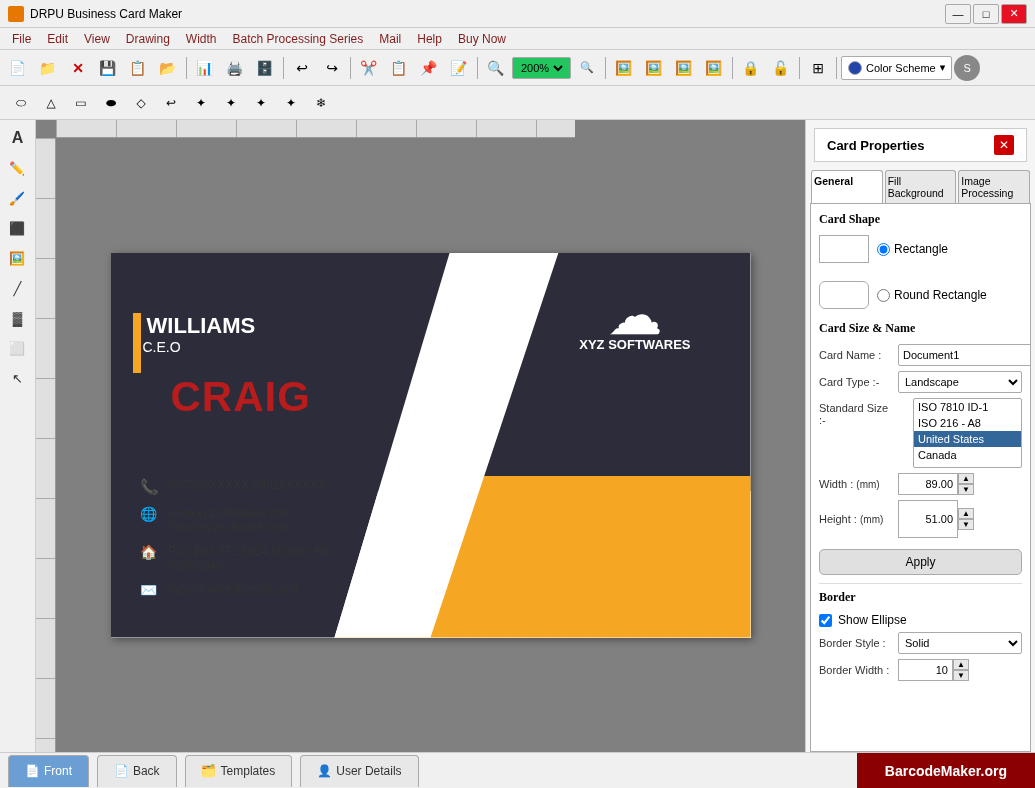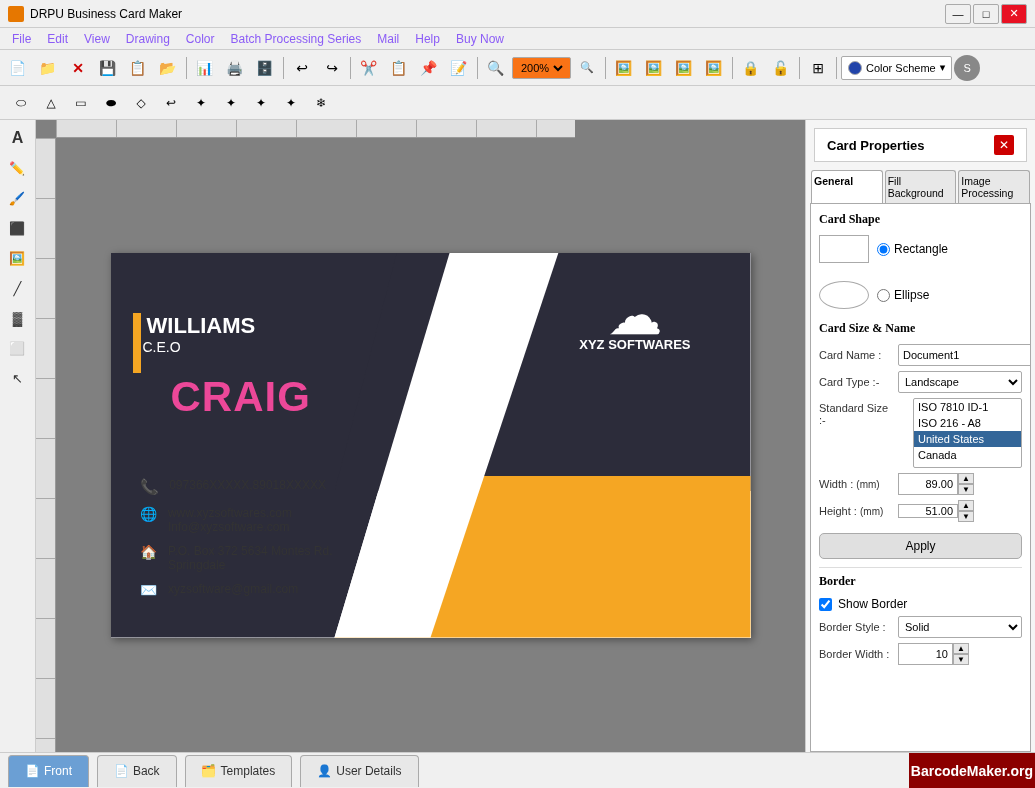--- a/index.html
+++ b/index.html
@@ -7,27 +7,27 @@
 
     
     .title-bar { background: #f0f0f0; height: 28px; display: flex; align-items: center; padding: 0 8px; border-bottom: 1px solid #ccc; }
     .title-bar .icon { width: 16px; height: 16px; margin-right: 6px; background: #e67700; border-radius: 2px; }
     .title-bar .win-controls { margin-left: auto; display: flex; gap: 2px; }
     .win-btn { width: 26px; height: 20px; display: flex; align-items: center; justify-content: center; cursor: pointer; font-size: 11px; background: #f0f0f0; border: 1px solid #aaa; border-radius: 2px; }
     .win-btn.close { background: #e81123; color: white; }
 
     
     .menu-bar { height: 22px; background: #f0f0f0; display: flex; align-items: center; border-bottom: 1px solid #ccc; padding: 0 4px; }
-    .menu-item { padding: 2px 8px; cursor: pointer; font-size: 12px; color: #8b5cf6; border-radius: 2px; }
+    .menu-item { padding: 2px 8px; cursor: pointer; font-size: 12px; color: #7f1d1d; border-radius: 2px; }
 
     
     .toolbar { height: 36px; background: #f0f0f0; border-bottom: 1px solid #ccc; display: flex; align-items: center; padding: 0 4px; gap: 2px; }
     .tb-btn { width: 28px; height: 28px; display: flex; align-items: center; justify-content: center; cursor: pointer; border: 1px solid transparent; border-radius: 2px; background: transparent; font-size: 14px; }
     .tb-sep { width: 1px; height: 22px; background: #aaa; margin: 0 2px; }
-    .zoom-box { display: flex; align-items: center; border: 1px solid #aaa; background: #f97316; height: 22px; padding: 0 4px; border-radius: 2px; }
+    .zoom-box { display: flex; align-items: center; border: 1px solid #aaa; background: #22c55e; height: 22px; padding: 0 4px; border-radius: 2px; }
     .zoom-box select { border: none; outline: none; font-size: 11px; background: transparent; }
 
     
     .shapes-bar { height: 34px; background: #f0f0f0; border-bottom: 1px solid #ccc; display: flex; align-items: center; padding: 0 8px; gap: 4px; }
     .shape-btn { width: 26px; height: 26px; display: flex; align-items: center; justify-content: center; cursor: pointer; border: 1px solid transparent; border-radius: 2px; }
 
     
     .main-area { display: flex; height: calc(788px - 28px - 22px - 36px - 34px - 36px); }
 
     
@@ -84,21 +84,21 @@
 
     .spinner-input { display: flex; align-items: center; }
     .spinner-input input { width: 55px; height: 22px; border: 1px solid #aaa; padding: 0 4px; font-size: 11px; text-align: right; }
     .spinner-btns { display: flex; flex-direction: column; }
     .spin-btn { width: 16px; height: 11px; border: 1px solid #aaa; background: #e8e8e8; cursor: pointer; display: flex; align-items: center; justify-content: center; font-size: 8px; }
 
     
     .bottom-bar { height: 36px; background: #f0f0f0; border-top: 1px solid #ccc; display: flex; align-items: center; padding: 0; }
     .bottom-tab { display: flex; align-items: center; gap: 4px; padding: 4px 16px; cursor: pointer; border: 1px solid #aaa; border-bottom: none; background: #6b9fd4; color: white; height: 32px; margin-left: 8px; border-radius: 4px 4px 0 0; font-size: 12px; }
     .bottom-tab.inactive { background: #e8e8e8; color: #333; border-color: #aaa; }
-    .bottom-brand { margin-left: auto; background: #8b0000; color: white; padding: 4px 2px; font-size: 14px; font-weight: bold; height: 100%; display: flex; align-items: center; }
+    .bottom-brand { margin-left: auto; background: #8b0000; color: white; padding: 4px 28px; font-size: 14px; font-weight: bold; height: 100%; display: flex; align-items: center; }
     .bottom-brand span { color: #ff6600; }
 
     .color-scheme-btn { display: flex; align-items: center; border: 1px solid #aaa; background: white; height: 24px; padding: 0 6px; cursor: pointer; font-size: 11px; gap: 4px; border-radius: 2px; }
     .color-circle { width: 14px; height: 14px; border-radius: 50%; background: #2244aa; border: 1px solid #aaa; }
   </style>
 </head>
 <body>
 
 <div class="title-bar">
   <div class="icon"></div>
@@ -108,21 +108,21 @@
     <div class="win-btn">□</div>
     <div class="win-btn close">✕</div>
   </div>
 </div>
 
 <div class="menu-bar">
   <span class="menu-item">File</span>
   <span class="menu-item">Edit</span>
   <span class="menu-item">View</span>
   <span class="menu-item">Drawing</span>
-  <span class="menu-item">Color</span>
+  <span class="menu-item">Width</span>
   <span class="menu-item">Batch Processing Series</span>
   <span class="menu-item">Mail</span>
   <span class="menu-item">Help</span>
   <span class="menu-item">Buy Now</span>
 </div>
 
 <div class="toolbar">
   <div class="tb-btn">📄</div>
   <div class="tb-btn">📁</div>
   <div class="tb-btn" style="color:#cc0000; font-weight:bold;">✕</div>
@@ -216,21 +216,21 @@
         <div style="position:absolute; top:0; right:0; width:65%; height:62%; background:#2c2c3a; clip-path:polygon(15% 0, 100% 0, 100% 100%, 0 100%); z-index:1;"></div>
 
         <div style="position:absolute; bottom:0; right:0; width:65%; height:42%; background:#f5a623; clip-path:polygon(35% 0, 100% 0, 100% 100%, 0 100%); z-index:1;"></div>
 
         <div style="position:absolute; top:0; left:0; width:100%; height:100%; background:white; clip-path:polygon(53% 0, 70% 0, 50% 100%, 35% 100%); z-index:2;"></div>
 
         <div class="orange-bar"></div>
 
         <div class="card-name" style="z-index:10;">
           <div>
-            <span class="card-name .first" style="font-size:42px; font-weight:bold; color:#ec4899; letter-spacing:1px;">CRAIG</span>
+            <span class="card-name .first" style="font-size:42px; font-weight:bold; color:#b91c1c; letter-spacing:1px;">CRAIG</span>
             <span style="font-size:22px; font-weight:bold; color:white; margin-left:6px;">WILLIAMS</span>
           </div>
           <div style="font-size:14px; color:white; margin-left:2px;">C.E.O</div>
         </div>
 
         <div class="card-contact" style="z-index:10;">
           <div class="contact-item">
             <span style="font-size:15px;">📞</span>
             <span>097366XXXXX,89018XXXXX</span>
           </div>
@@ -278,28 +278,28 @@
       <div class="card-shapes">
 
         <div class="shape-row">
           <div class="shape-preview" style="background:white;"></div>
           <label class="radio-group">
             <input type="radio" name="card-shape" checked="" style="">
             <span>Rectangle</span>
           </label>
         </div>
 
-
         <div class="shape-row">
-          <div class="shape-preview ellipse" style="background:white;"></div>
+          <div class="shape-preview round" style="background:white;"></div>
           <label class="radio-group">
             <input type="radio" name="card-shape" style="">
-            <span>Ellipse</span>
+            <span>Round Rectangle</span>
           </label>
         </div>
+
       </div>
 
       <div class="section-title">Card Size &amp; Name</div>
       <div class="form-section">
         <div class="form-row">
           <span class="form-label">Card Name :</span>
           <input class="form-input" type="text" value="Document1" style="">
         </div>
         <div class="form-row">
           <span class="form-label">Card Type :-</span>
@@ -323,35 +323,35 @@
             <input type="text" value="89.00" style="width: 60px; height: 22px; border: 1px solid rgb(170, 170, 170); padding: 0px 4px; font-size: 11px; text-align: right;">
             <div class="spinner-btns">
               <div class="spin-btn">▲</div>
               <div class="spin-btn">▼</div>
             </div>
           </div>
         </div>
         <div class="form-row">
           <span class="form-label">Height : <span style="font-size:10px;">(mm)</span></span>
           <div class="spinner-input">
-            <input type="text" value="51.00" style="width: 60px; height: 14px; border: 1px solid rgb(170, 170, 170); padding: 0px 4px; font-size: 11px; text-align: right;">
+            <input type="text" value="51.00" style="width: 60px; height: 38px; border: 1px solid rgb(170, 170, 170); padding: 0px 4px; font-size: 11px; text-align: right;">
             <div class="spinner-btns">
               <div class="spin-btn">▲</div>
               <div class="spin-btn">▼</div>
             </div>
           </div>
         </div>
         <button class="apply-btn">Apply</button>
       </div>
 
       <div class="border-section">
         <div class="section-title">Border</div>
         <div class="checkbox-row">
           <input type="checkbox" checked="" style="">
-          <span>Show Border</span>
+          <span>Show Ellipse</span>
         </div>
         <div class="form-row">
           <span class="form-label">Border Style :</span>
           <select class="form-select">
             <option selected="">Solid</option>
             <option>Dashed</option>
             <option>Dotted</option>
           </select>
         </div>
         <div class="form-row">

